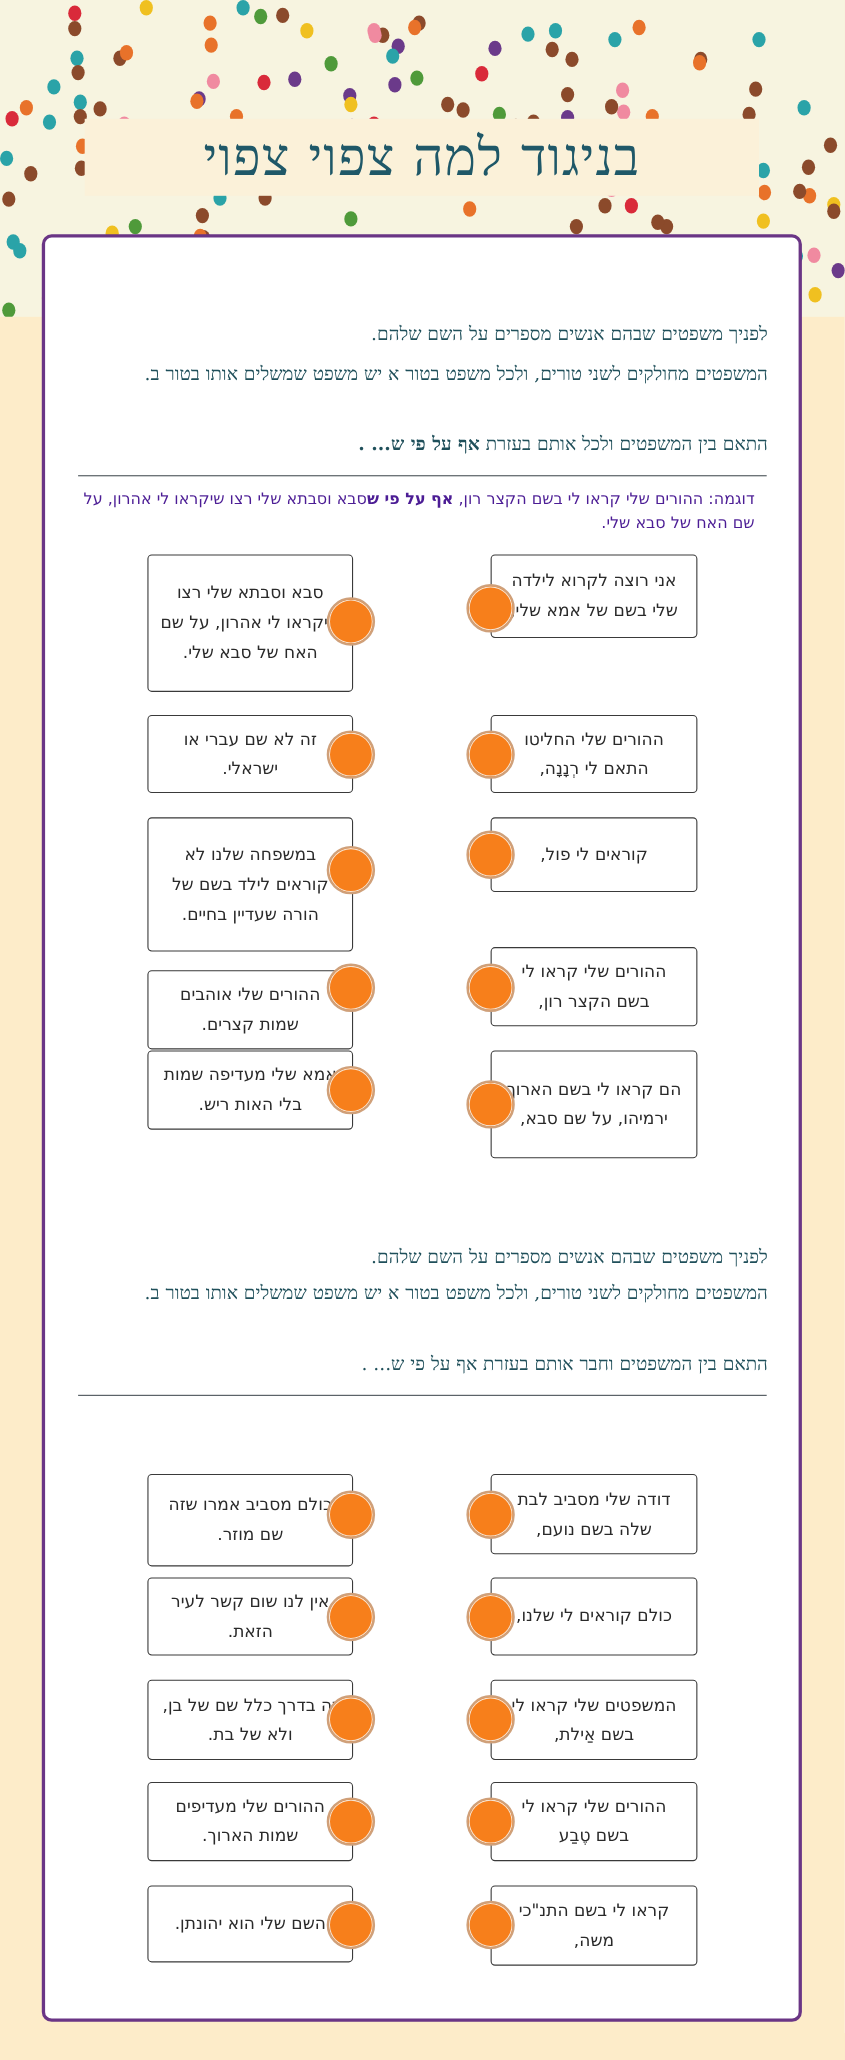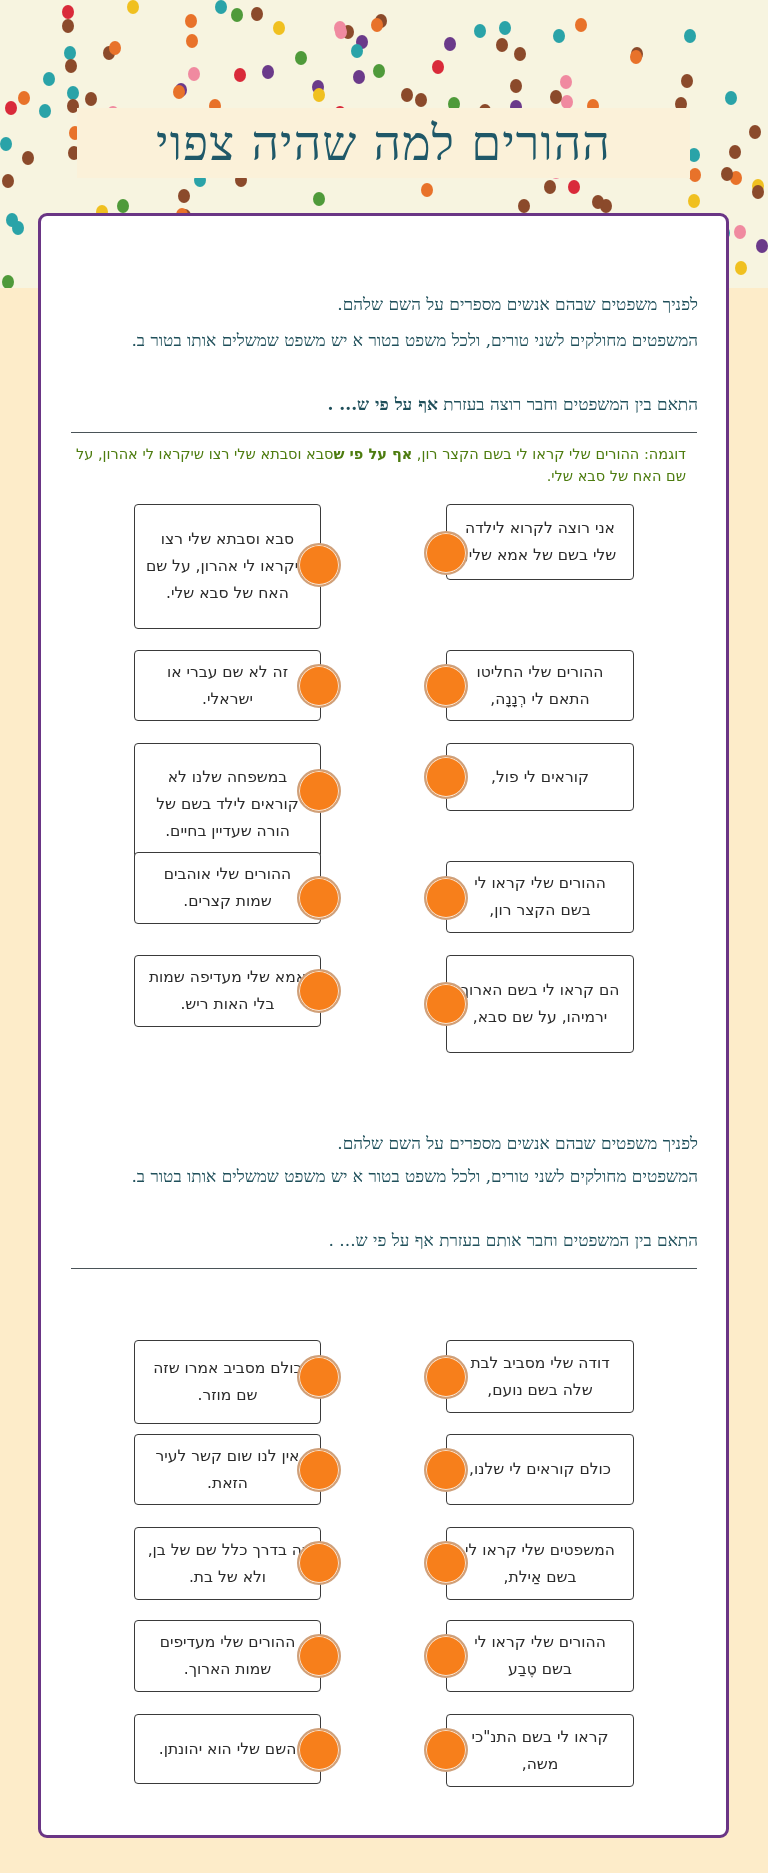--- a/index.html
+++ b/index.html
@@ -38,21 +38,21 @@
     font-size: 17px; color: #1f4f5a; line-height: 22px;
   }
   .para b { font-weight: bold; }
   .hr {
     position: absolute; left: 71px; width: 626px; height: 1px; background: #4a5358;
   }
   .example {
     position: absolute; left: 70px; width: 616px;
     direction: rtl; text-align: right;
     font-family: "DejaVu Sans", sans-serif;
-    font-size: 14.5px; color: #4d7c0f; line-height: 22px;
+    font-size: 14.5px; color: #4c1d95; line-height: 22px;
   }
   .box {
     position: absolute; background: #fff;
     border: 1px solid #3a3a3a; border-radius: 4px;
     display: flex; align-items: center; justify-content: center;
     direction: rtl; text-align: center;
     font-family: "DejaVu Sans", sans-serif;
     font-size: 15.5px; line-height: 27px; color: #2a2a2a;
     padding: 4px 10px;
   }
@@ -216,48 +216,48 @@
     <div class="dot" style="left: 314px; top: 108px; background: rgb(107, 58, 138);"></div>
     <div class="dot" style="left: 129px; top: 224px; background: rgb(217, 42, 58);"></div>
     <div class="dot" style="left: 448px; top: 97px; background: rgb(79, 154, 58);"></div>
     <div class="dot" style="left: 69px; top: 126px; background: rgb(232, 114, 42);"></div>
     <div class="dot" style="left: 68px; top: 146px; background: rgb(139, 74, 43);"></div>
     <div class="dot" style="left: 2px; top: 275px; background: rgb(79, 154, 58);"></div>
     <div class="dot" style="left: 188px; top: 67px; background: rgb(240, 138, 160);"></div>
   </div>
 
 <div class="title-box">
-  <span class="title-text">ההורים למה שהיה צפוי</span>
+  <span class="title-text">בניגוד למה צפוי צפוי</span>
 </div>
 
 <div class="card"></div>
 
 <div class="para" style="top:293px;">לפניך משפטים שבהם אנשים מספרים על השם שלהם.</div>
 <div class="para" style="top:329px;">המשפטים מחולקים לשני טורים, ולכל משפט בטור א יש משפט שמשלים אותו בטור ב.</div>
-<div class="para" style="top:393px;"><span>התאם בין המשפטים וחבר רוצה בעזרת </span><b>אף על פי ש... .</b></div>
+<div class="para" style="top:393px;"><span>התאם בין המשפטים ולכל אותם בעזרת </span><b>אף על פי ש... .</b></div>
 <div class="hr" style="top:432px;"></div>
 <div class="example" style="top:443px;"><span>דוגמה: ההורים שלי קראו לי בשם הקצר רון, </span><b>אף על פי ש</b><span>סבא וסבתא שלי רצו שיקראו לי אהרון, על שם האח של סבא שלי.</span></div>
 
 <div class="box right" style="top:504px;height:76px;">אני רוצה לקרוא לילדה שלי בשם של אמא שלי,</div>
 <div class="box left" style="top:504px;height:125px;">סבא וסבתא שלי רצו שיקראו לי אהרון, על שם האח של סבא שלי.</div>
 <div class="handle" style="left:424px;top:531px;"></div>
 <div class="handle" style="left:297px;top:543px;"></div>
 
 <div class="box right" style="top:650px;height:71px;">ההורים שלי החליטו התאם לי רְנָנָה,</div>
 <div class="box left" style="top:650px;height:71px;">זה לא שם עברי או ישראלי.</div>
 <div class="handle" style="left:424px;top:664px;"></div>
 <div class="handle" style="left:297px;top:664px;"></div>
 
 <div class="box right" style="top:743px;height:68px;">קוראים לי פול,</div>
 <div class="box left" style="top:743px;height:122px;">במשפחה שלנו לא קוראים לילד בשם של הורה שעדיין בחיים.</div>
 <div class="handle" style="left:424px;top:755px;"></div>
 <div class="handle" style="left:297px;top:769px;"></div>
 
 <div class="box right" style="top:861px;height:72px;">ההורים שלי קראו לי בשם הקצר רון,</div>
-<div class="box left" style="top:852px;height:72px;">ההורים שלי אוהבים שמות קצרים.</div>
+<div class="box left" style="top:882px;height:72px;">ההורים שלי אוהבים שמות קצרים.</div>
 <div class="handle" style="left:424px;top:876px;"></div>
 <div class="handle" style="left:297px;top:876px;"></div>
 
 <div class="box right" style="top:955px;height:98px;">הם קראו לי בשם הארוך ירמיהו, על שם סבא,</div>
 <div class="box left" style="top:955px;height:72px;">אמא שלי מעדיפה שמות בלי האות ריש.</div>
 <div class="handle" style="left:424px;top:982px;"></div>
 <div class="handle" style="left:297px;top:969px;"></div>
 
 <div class="para" style="top:1132px;">לפניך משפטים שבהם אנשים מספרים על השם שלהם.</div>
 <div class="para" style="top:1165px;">המשפטים מחולקים לשני טורים, ולכל משפט בטור א יש משפט שמשלים אותו בטור ב.</div>

